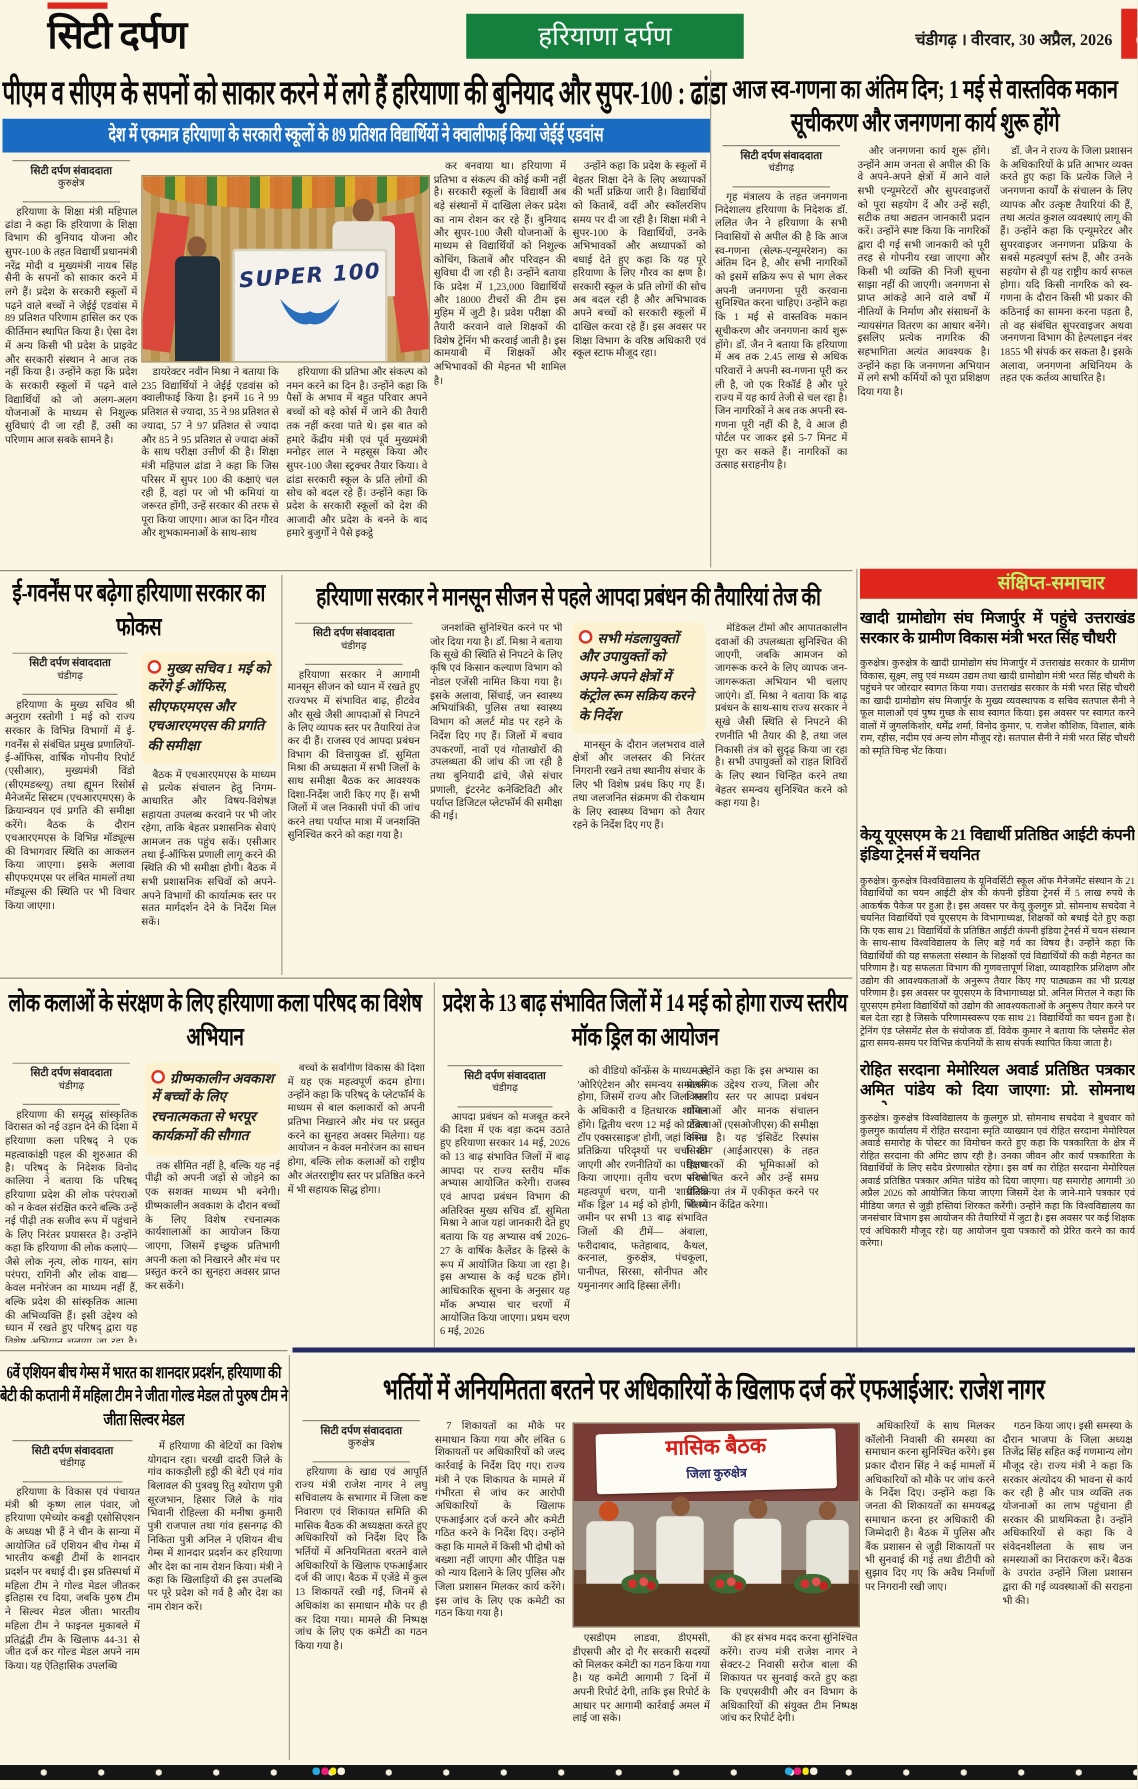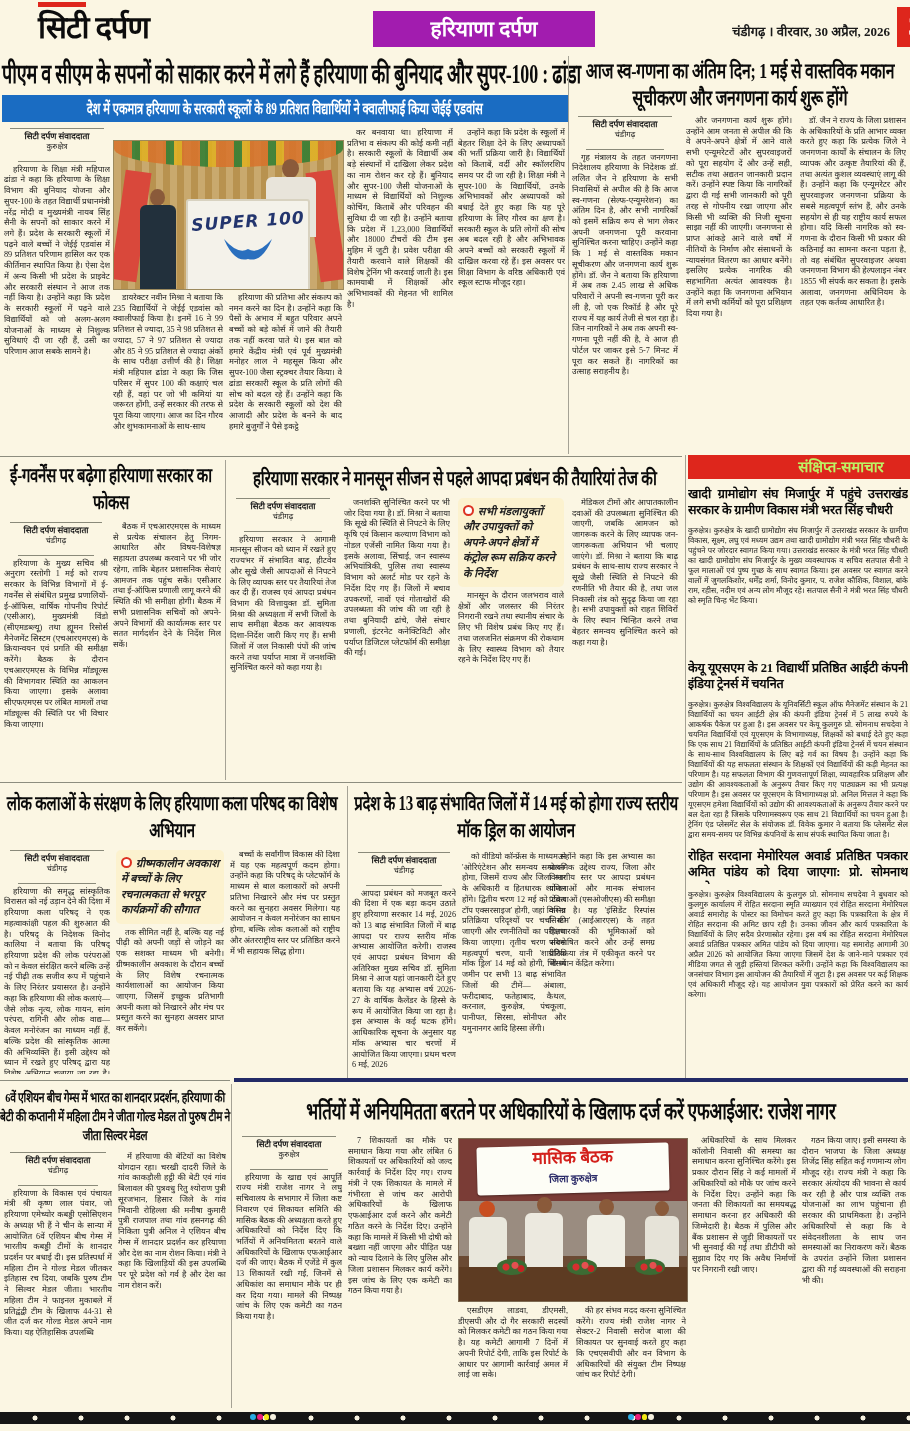--- a/index.html
+++ b/index.html
@@ -20,21 +20,21 @@
   
   .bullet-box{background:#fcf2cf;border-radius:5px;padding:6px 5px;font-weight:bold;font-style:italic;
               font-size:11px;line-height:1.4;text-align:left;color:#222;margin-bottom:4px;}
   .ring{display:inline-block;width:7px;height:7px;border:2.5px solid #dd3222;border-radius:50%;
         margin-right:4px;vertical-align:-1px;background:#fff;}
   
   .hrule{position:absolute;background:#8d8d7f;height:1px;}
   .vrule{position:absolute;background:#a5a295;width:1px;}
   .navyrule{position:absolute;background:#232a66;height:4px;}
   
-  .edition-box{position:absolute;background:#a21caf;color:#fff;font-weight:bold;text-align:center;}
+  .edition-box{position:absolute;background:#15803d;color:#fff;font-weight:normal;text-align:center;}
   
   .briefs-header{position:absolute;background:#de261c;color:#bef264;font-weight:bold;font-size:15px;
                  text-align:center;line-height:24px;padding-left:43px;}
   .brief-head{position:absolute;font-weight:bold;font-size:12.6px;line-height:1.28;text-align:justify;
               color:#0a0a0a;overflow:hidden;letter-spacing:-0.2px;}
   .brief-body{position:absolute;font-size:7.7px;line-height:1.3;text-align:justify;overflow:hidden;color:#222;}
   
   .photo1{position:absolute;left:113px;top:140px;width:229px;height:148px;overflow:hidden;
           background:repeating-linear-gradient(90deg,#c9a96e 0 7px,#b8924f 7px 14px);border:1px solid #9c8a5e;}
   .garland{position:absolute;left:0;top:0;width:100%;height:26px;
@@ -146,20 +146,23 @@
 
   <div class="hrule" style="left:0;top:456px;width:682px;"></div>
 
   <div class="hl" style="left:0;top:462px;width:298px;transform:scaleX(0.745);font-size:20px;line-height:27px;">ई-गवर्नेंस पर बढ़ेगा हरियाणा सरकार का फोकस</div>
   <div class="col" style="left:4px;top:522px;width:104px;height:256px;">
     <div class="byline">सिटी दर्पण संवाददाता</div>
     <div class="dateline">चंडीगढ़</div>
     <p>हरियाणा के मुख्य सचिव श्री अनुराग रस्तोगी 1 मई को राज्य सरकार के विभिन्न विभागों में ई-गवर्नेंस से संबंधित प्रमुख प्रणालियों- ई-ऑफिस, वार्षिक गोपनीय रिपोर्ट (एसीआर), मुख्यमंत्री विंडो (सीएमडब्ल्यू) तथा ह्यूमन रिसोर्स मैनेजमेंट सिस्टम (एचआरएमएस) के क्रियान्वयन एवं प्रगति की समीक्षा करेंगे। बैठक के दौरान एचआरएमएस के विभिन्न मॉड्यूल्स की विभागवार स्थिति का आकलन किया जाएगा। इसके अलावा सीएफएमएस पर लंबित मामलों तथा मॉड्यूल्स की स्थिति पर भी विचार किया जाएगा।</p>
   </div>
   <div class="col" style="left:113px;top:522px;width:108px;height:256px;">
+    <div class="bullet-box">
+      <span class="ring"></span><span>मुख्य सचिव 1 मई को करेंगे ई-ऑफिस, सीएफएमएस और एचआरएमएस की प्रगति की समीक्षा</span>
+    </div>
     <p>बैठक में एचआरएमएस के माध्यम से प्रत्येक संचालन हेतु निगम-आधारित और विषय-विशेषज्ञ सहायता उपलब्ध करवाने पर भी जोर रहेगा, ताकि बेहतर प्रशासनिक सेवाएं आमजन तक पहुंच सकें। एसीआर तथा ई-ऑफिस प्रणाली लागू करने की स्थिति की भी समीक्षा होगी। बैठक में सभी प्रशासनिक सचिवों को अपने-अपने विभागों की कार्यात्मक स्तर पर सतत मार्गदर्शन देने के निर्देश मिल सकें।</p>
   </div>
 
   <div class="vrule" style="left:225px;top:460px;height:320px;"></div>
 
   <div class="hl nowrap" style="left:228px;top:464px;width:600px;transform:scaleX(0.756);font-size:20px;line-height:28px;">हरियाणा सरकार ने मानसून सीजन से पहले आपदा प्रबंधन की तैयारियां तेज की</div>
   <div class="col" style="left:230px;top:498px;width:106px;height:280px;">
     <div class="byline">सिटी दर्पण संवाददाता</div>
     <div class="dateline">चंडीगढ़</div>
     <p>हरियाणा सरकार ने आगामी मानसून सीजन को ध्यान में रखते हुए राज्यभर में संभावित बाढ़, हीटवेव और सूखे जैसी आपदाओं से निपटने के लिए व्यापक स्तर पर तैयारियां तेज कर दी हैं। राजस्व एवं आपदा प्रबंधन विभाग की वित्तायुक्त डॉ. सुमिता मिश्रा की अध्यक्षता में सभी जिलों के साथ समीक्षा बैठक कर आवश्यक दिशा-निर्देश जारी किए गए हैं। सभी जिलों में जल निकासी पंपों की जांच करने तथा पर्याप्त मात्रा में जनशक्ति सुनिश्चित करने को कहा गया है।</p>

